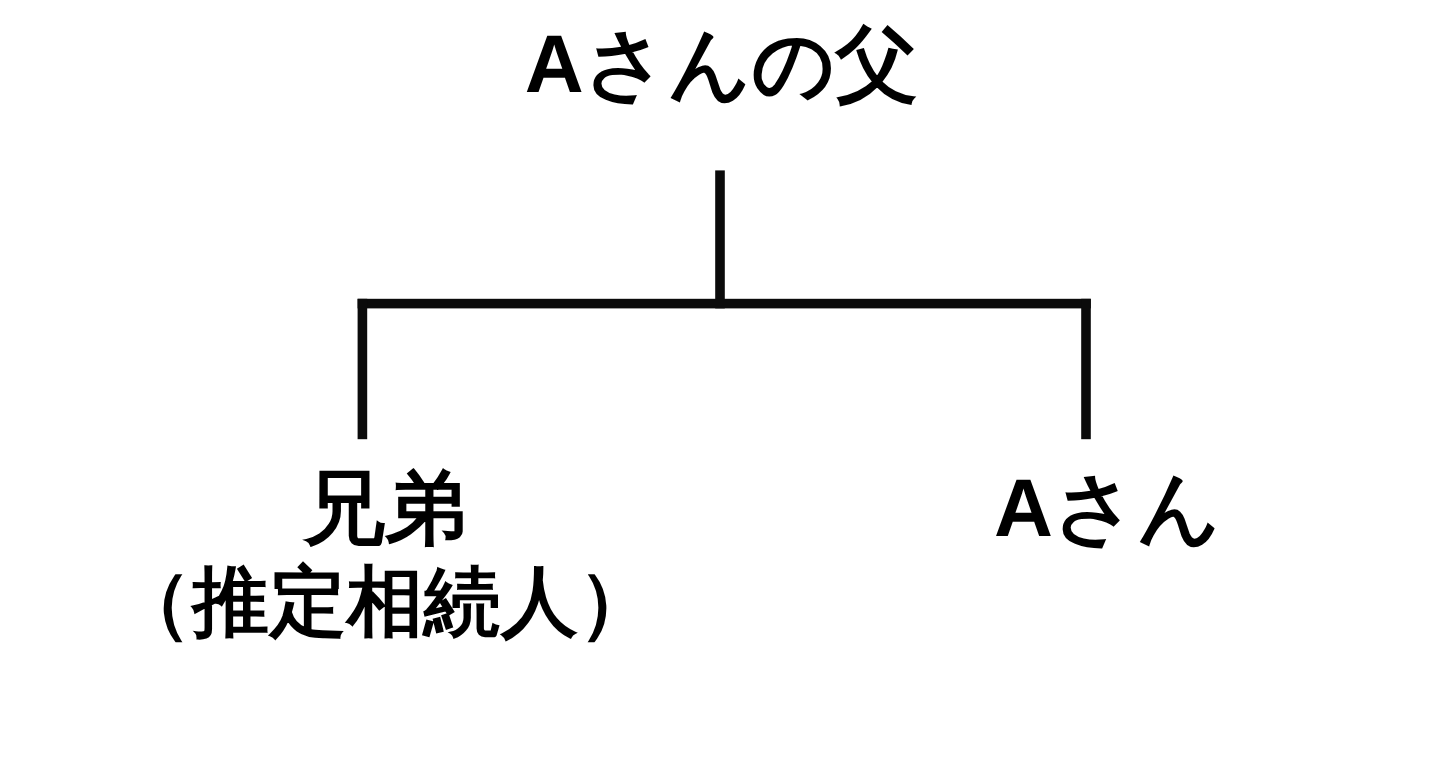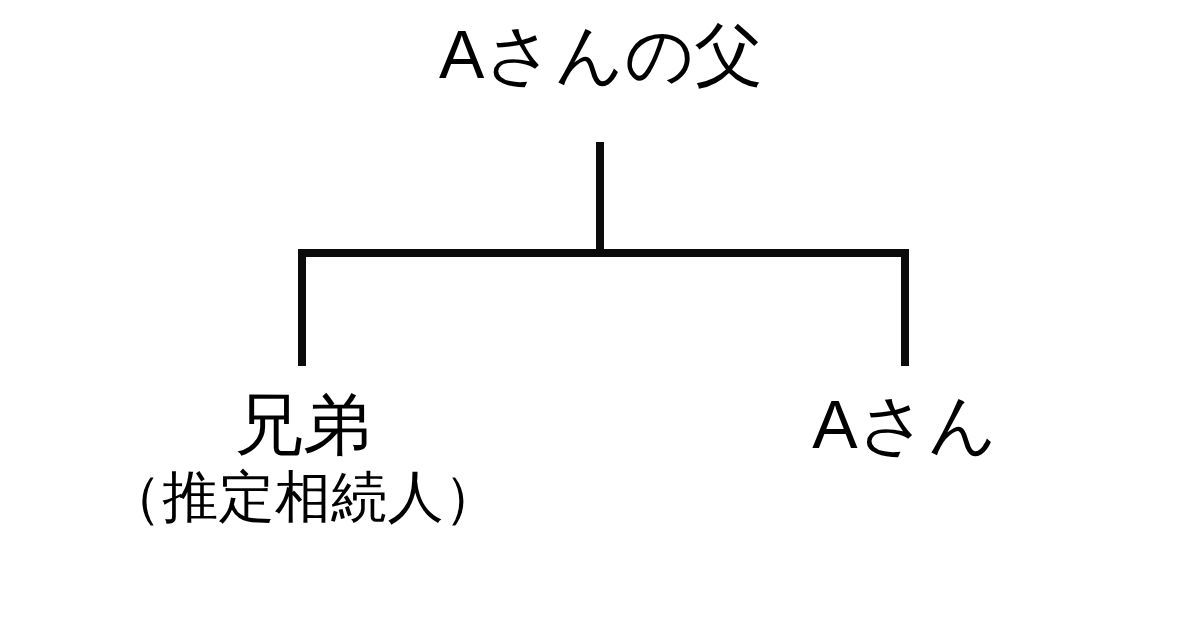--- a/index.html
+++ b/index.html
@@ -20,31 +20,32 @@
     -webkit-font-smoothing: antialiased;
   }
 
   
   .node {
     position: absolute;
     text-align: center;
     line-height: 1.18;
     color: #000000;
     white-space: nowrap;
+    margin-left: 18px;
   }
 
   .node-line {
     display: block;
     font-size: 68px;
-    font-weight: 400;
+    font-weight: 700;
     letter-spacing: 0.005em;
   }
 
   .node-line.sub {
-    font-size: 56px;
+    font-size: 64px;
   }
 
   
   #node-root-father {
     left: 0;
     right: 0;
     top: 14px;
     width: 1204px;
     margin-left: 0;
     transform: translateX(-1px);

